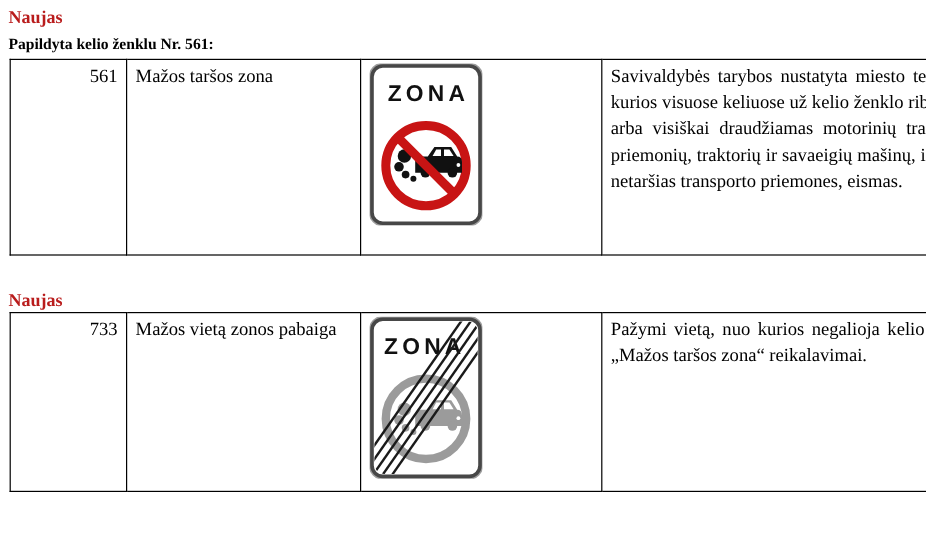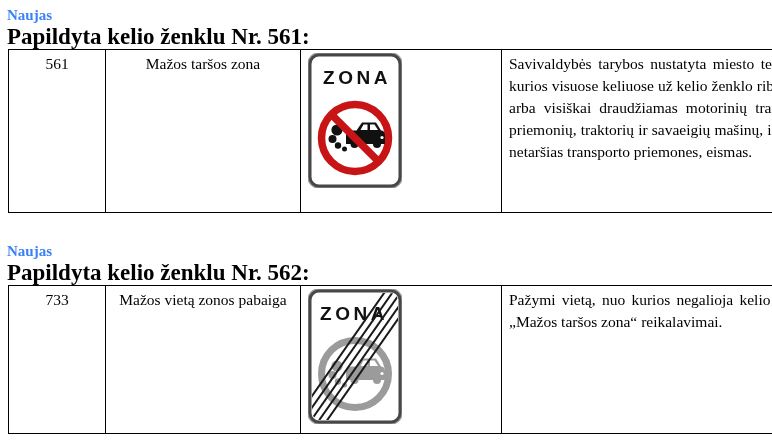--- a/index.html
+++ b/index.html
@@ -13,47 +13,47 @@
     width: 772px;
     height: 446px;
     overflow: hidden;
   }
   .page {
     padding: 7px 0 0 7px;
   }
   .section { margin: 0; }
   .section + .section { margin-top: 30px; }
   .tag {
-    color: #3b82f6;
+    color: #b91c1c;
     font-weight: bold;
     font-size: 15px;
     line-height: 17px;
     margin: 0;
   }
   .heading {
     font-weight: bold;
-    font-size: 23px;
+    font-size: 13px;
     line-height: 20px;
     margin: 3px 0 2px 0;
   }
   table.sign-table {
     border-collapse: collapse;
     table-layout: fixed;
     width: 757px;
     margin-left: 1px;
   }
   table.sign-table td {
     border: 1.6px solid #000;
     vertical-align: top;
     padding: 3px 7px;
     font-size: 15.5px;
     line-height: 22px;
   }
-  td.col-num   { width: 82px;  text-align: center; }
-  td.col-name  { width: 180px; text-align: center; }
+  td.col-num   { width: 82px;  text-align: right; }
+  td.col-name  { width: 180px; }
   td.col-sign  { width: 186px; text-align: left; padding-top: 5px; }
   td.col-desc  { width: 309px; text-align: justify; line-height: 23px; }
   tr.row-1 { height: 163px; }
   tr.row-2 { height: 142px; }
   .sign-svg { display: inline-block; }
 </style>
 </head>
 <body>
 
 <div class="page">
@@ -93,21 +93,20 @@
           </svg>
         </td>
         <td class="col-desc">Savivaldybės tarybos nustatyta miesto teritorija, kurios visuose keliuose už kelio ženklo ribojamas arba visiškai draudžiamas motorinių transporto priemonių, traktorių ir savaeigių mašinų, išskyrus netaršias transporto priemones, eismas.</td>
       </tr>
     </tbody>
       </table>
   </div>
 
   <div class="section">
     <div class="tag">Naujas</div>
-    <div class="heading">Papildyta kelio ženklu Nr. 562:</div>
 
     <table class="sign-table">
       <tbody>
           <tr class="row-2">
         <td class="col-num">733</td>
         <td class="col-name">Mažos vietą zonos pabaiga</td>
         <td class="col-sign">
           <svg class="sign-svg" width="94" height="135" viewBox="0 0 94 135" xmlns="http://www.w3.org/2000/svg">
             <defs>
               <clipPath id="sign2clip">

